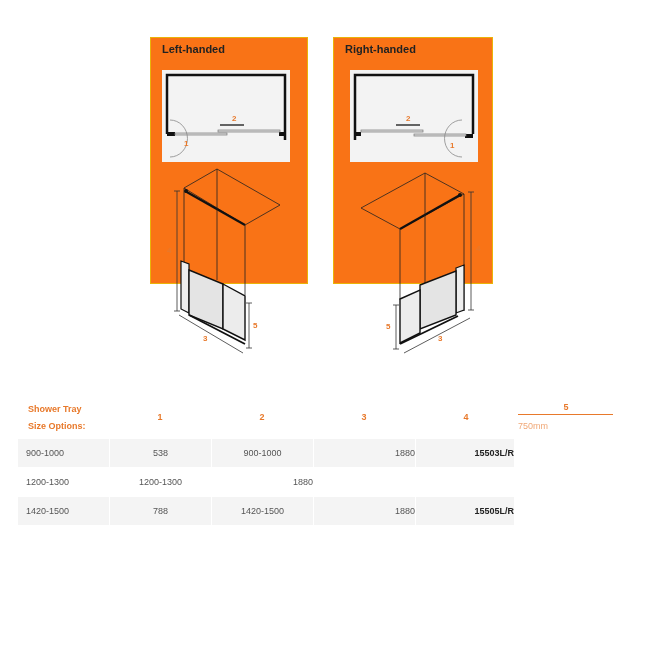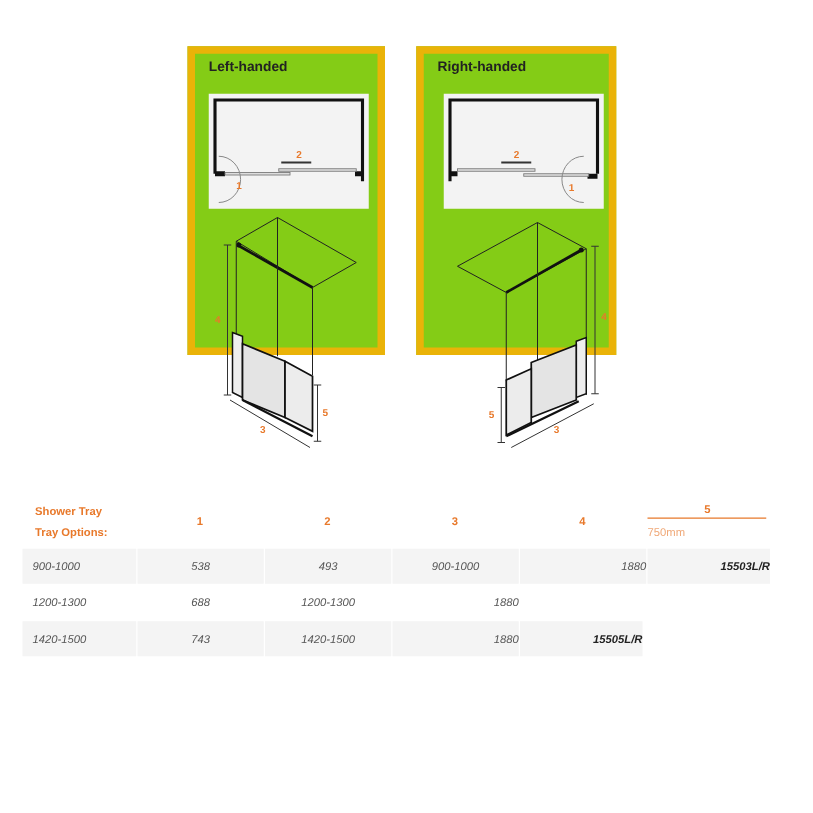--- a/index.html
+++ b/index.html
@@ -1,38 +1,38 @@
 <!DOCTYPE html>
 <html><head>
   <meta charset="utf-8">
   <style>
     html, body { margin: 0; padding: 0; background: #ffffff; }
     body { width: 650px; height: 650px; position: relative; overflow: hidden;
            font-family: "Liberation Sans", sans-serif; color: #333; }
     .panel { position: absolute; top: 37px; width: 158px; height: 247px;
-             border: 6px solid #eab308; background: #84cc16; box-sizing: border-box; }
+             border: 1px solid #eab308; background: #f97316; box-sizing: border-box; }
     .panel.left { left: 150px; }
     .panel.right { left: 333px; width: 160px; }
     .panel-title { position: absolute; left: 11px; top: 5px; font-size: 11px; font-weight: bold; color: #222; }
     .plan { position: absolute; left: 11px; top: 32px; width: 128px; height: 92px; background: #f3f3f3; }
     .iso { position: absolute; left: 0; top: 125px; width: 158px; height: 195px; }
     svg { display: block; }
     .dim { fill: #e8792b; font-family: "Liberation Sans", sans-serif; font-size: 8px; font-weight: bold; }
 
     .table { position: absolute; left: 18px; top: 398px; width: 598px; }
     .hdr { position: relative; height: 40px; }
     .hdr .c { position: absolute; color: #e8792b; font-size: 9px; font-weight: bold; }
     .hdr .t1 { left: 10px; top: 3px; line-height: 17px; }
     .hdr .n { top: 14px; width: 100px; text-align: center; }
     .hdr .u5 { position: absolute; left: 500px; width: 96px; top: 4px; text-align: center; color: #e8792b; font-size: 9px; font-weight: bold; }
     .hdr .line5 { position: absolute; left: 500px; top: 16px; width: 95px; height: 1px; background: #e8792b; }
     .hdr .mm { position: absolute; left: 500px; width: 96px; top: 23px; text-align: left; color: #f0a877; font-size: 9px; }
 
     .row { display: flex; height: 28px; margin-top: 1px; }
-    .row .cell { height: 28px; line-height: 28px; font-size: 9px; color: #555; box-sizing: border-box; font-style: italic; }
+    .row .cell { height: 28px; line-height: 28px; font-size: 9px; color: #555; box-sizing: border-box; }
     .row.odd .cell { background: #f4f4f4; }
     .row .cell + .cell { margin-left: 1px; }
     .cell.c0 { width: 91px; padding-left: 8px; }
     .cell.c1 { width: 101px; text-align: center; }
     .cell.c2 { width: 101px; text-align: center; }
     .cell.c3 { width: 101px; text-align: center; }
     .cell.c4 { width: 101px; text-align: right; }
     .cell.c5 { width: 98px; text-align: right; font-weight: bold; color: #222; }
   </style>
 </head>
@@ -121,45 +121,43 @@
       <text class="dim" x="52" y="166">5</text>
       <text class="dim" x="104" y="178">3</text>
     </svg>
   </div>
 </div>
 
 <div class="table">
   <div class="hdr">
     <div class="c t1">
       <div>Shower Tray</div>
-      <div>Tray Options:</div>
+      <div>Size Options:</div>
     </div>
     <div class="c n" style="left:92px;">1</div>
     <div class="c n" style="left:194px;">2</div>
     <div class="c n" style="left:296px;">3</div>
     <div class="c n" style="left:398px;">4</div>
     <div class="u5">5</div>
     <div class="line5"></div>
     <div class="mm">750mm</div>
   </div>
 
   <div class="row odd">
     <div class="cell c0">900-1000</div>
     <div class="cell c1">538</div>
-    <div class="cell c2">493</div>
     <div class="cell c3">900-1000</div>
     <div class="cell c4">1880</div>
     <div class="cell c5">15503L/R</div>
   </div>
   <div class="row">
     <div class="cell c0">1200-1300</div>
-    <div class="cell c1">688</div>
     <div class="cell c3">1200-1300</div>
     <div class="cell c4">1880</div>
   </div>
   <div class="row odd">
     <div class="cell c0">1420-1500</div>
-    <div class="cell c2">743</div>
+    <div class="cell c1">788</div>
     <div class="cell c3">1420-1500</div>
     <div class="cell c4">1880</div>
     <div class="cell c5">15505L/R</div>
   </div>
 </div>
 
 </body></html>

